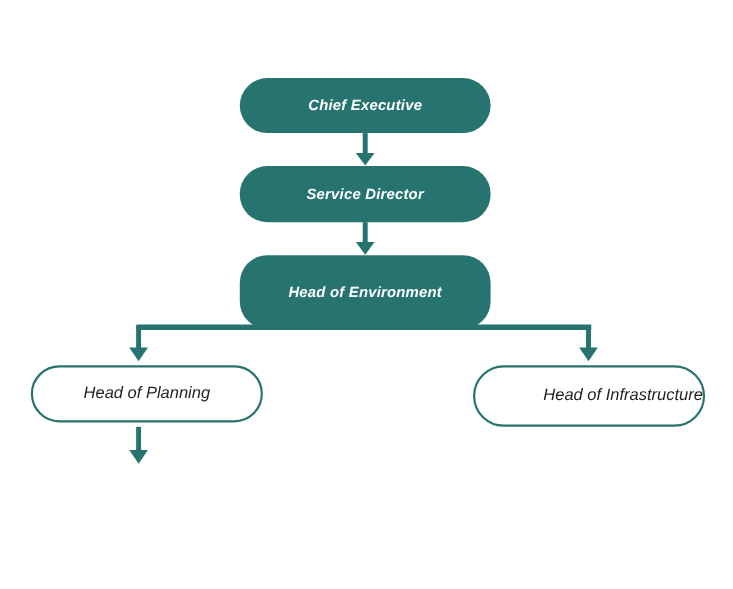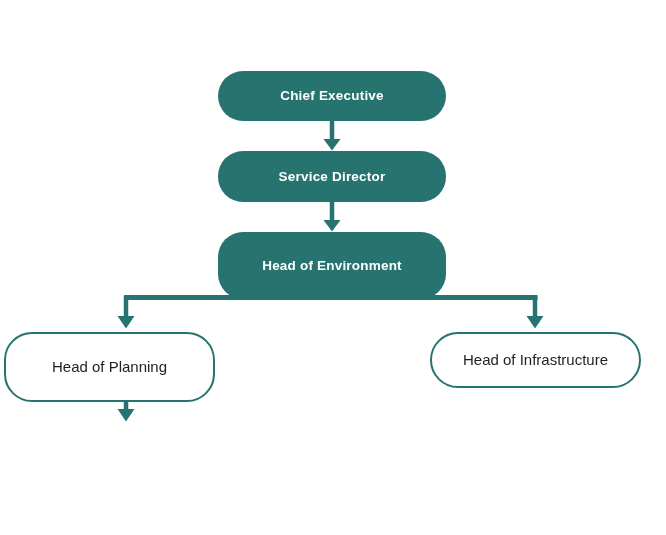--- a/index.html
+++ b/index.html
@@ -15,41 +15,42 @@
     background:var(--bg);
     font-family:"Liberation Sans", sans-serif;
     overflow:hidden;
   }
   .node{
     position:absolute;
     display:flex;align-items:center;justify-content:center;
     text-align:center;
     box-sizing:border-box;
     line-height:1.15;
+    font-style:italic;
   }
   .node.filled{
     background:var(--accent);
     color:var(--filled-text);
     font-weight:bold;
     font-size:13.5px;
     letter-spacing:.2px;
     border-radius:25px;
   }
   .node.outline{
     background:var(--bg);
     border:2px solid var(--accent);
     color:var(--outline-text);
     font-size:15px;
     border-radius:28px;
   }
   #n-chief         {left:218px; top:71px;  width:228px; height:50px;}
   #n-director      {left:218px; top:151px; width:228px; height:51px;justify-content:center;}
   #n-environment   {left:218px; top:232px; width:228px; height:67px;}
-  #n-planning      {left:4px;  top:332px; width:211px; height:70px;}
-  #n-infrastructure{left:430px; top:332px; width:211px; height:56px;}
+  #n-planning      {left:28px;  top:332px; width:211px; height:52px;}
+  #n-infrastructure{left:430px; top:332px; width:211px; height:56px;justify-content:flex-end;}
   #n-bsm           {left:20px;  top:423px; width:212px; height:57px;}
 
   svg.connectors{
     position:absolute;left:0;top:0;width:666px;height:535px;
     pointer-events:none;
   }
   .edge{stroke:var(--accent);stroke-width:4.5;fill:none;}
   .edge.thick{stroke-width:5;}
   .head{fill:var(--accent);stroke:none;}
 </style>

